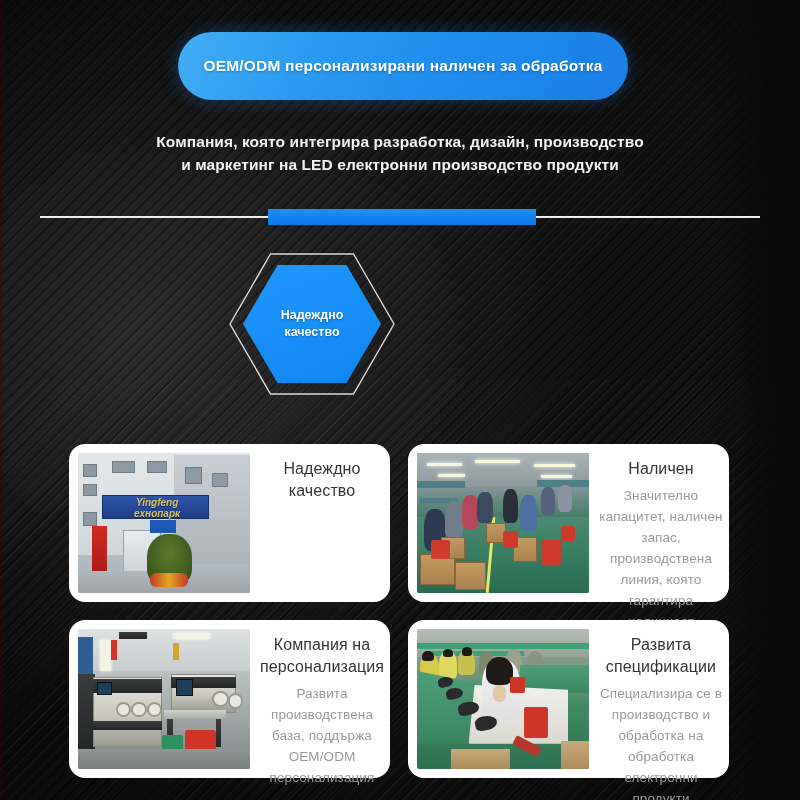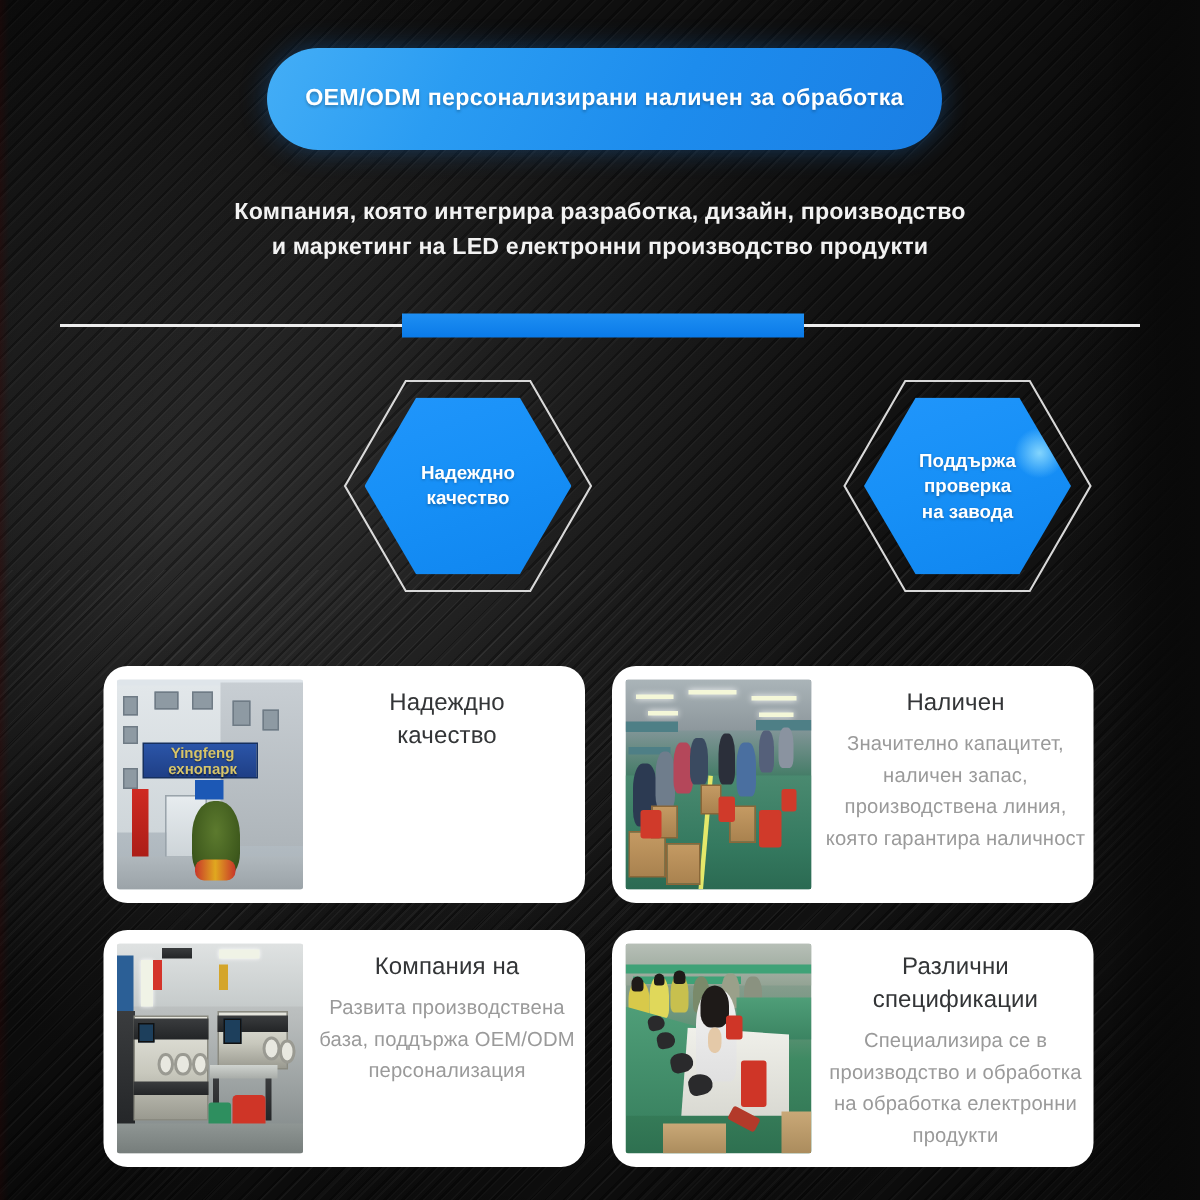--- a/index.html
+++ b/index.html
@@ -105,22 +105,22 @@
     text-align:center; width:120px; text-shadow:0 1px 2px rgba(0,0,0,.28);
   }
 
   
   .card{
     position:absolute; width:321px; height:158px;
     background:#ffffff; border-radius:16px;
     display:flex; align-items:flex-start;
   }
   .card-photo{
-    width:124px; height:140px; margin:9px 0 0 9px;
-    border-radius:2px; overflow:hidden; position:relative; flex:0 0 auto;
+    width:172px; height:140px; margin:9px 0 0 9px;
+    border-radius:2px; overflow:hidden; position:relative; flex:0 0 auto;font-style:italic;
   }
   .card-text{
     flex:1 1 auto; padding:14px 4px 0 8px; text-align:center;
     position:relative;
   }
   .card-title{
     color:#333537; font-size:16px; font-weight:500; line-height:22px;
     letter-spacing:.1px;
   }
   .card-desc{
@@ -239,33 +239,20 @@
     </svg>
     <div class="hex-fill">
       <div class="hex-label">
         <div>Надеждно</div>
         <div>качество</div>
       </div>
     </div>
   </div>
 
 
-  <div class="hex-item" style="left:562px;">
-    <svg class="hex-outline" viewBox="0 0 166 142">
-      <polygon points="41.5,1 124.5,1 165,71 124.5,141 41.5,141 1,71" fill="none" stroke="#e9e9e9" stroke-width="1.4" opacity="0.92"></polygon>
-    </svg>
-    <div class="hex-fill">
-      <div class="hex-glow" style="right:4px;top:20px;width:34px;height:34px;"></div>
-      <div class="hex-label">
-        <div>Поддържа</div>
-        <div>проверка</div>
-        <div>на завода</div>
-      </div>
-    </div>
-  </div>
 
 </div>
 
 <div class="card" style="left:69px;top:444px;">
   <div class="card-photo">
     <div class="photo-building">
       <div class="pb-sky"></div>
       <div class="pb-blockL"></div>
       <div class="pb-blockR"></div>
       <div class="pb-win" style="left:3%;top:8%;width:8%;height:9%;"></div>
@@ -365,20 +352,21 @@
       <div class="pm-dark" style="left:52%;top:64%;width:3%;height:22%;"></div>
       <div class="pm-dark" style="left:80%;top:64%;width:3%;height:20%;"></div>
       <div class="pm-bucket" style="left:49%;top:76%;width:12%;height:16%;"></div>
       <div class="pm-stool" style="left:62%;top:72%;width:18%;height:22%;"></div>
       <div class="pm-floor"></div>
     </div>
   </div>
   <div class="card-text">
     <div class="card-title">
       <div>Компания на</div>
+      <div>персонализация</div>
     </div>
     <div class="card-desc">Развита производствена база, поддържа OEM/ODM персонализация</div>
   </div>
 </div>
 
 <div class="card" style="left:408px;top:620px;">
   <div class="card-photo">
     <div class="photo-assembly">
       <div class="pa-ceiling"></div>
       <div class="pa-rail" style="left:0;top:10%;width:100%;height:4%;"></div>
@@ -408,18 +396,18 @@
       <div class="pa-shoe" style="left:12%;top:34%;width:9%;height:7%;"></div>
       <div class="pa-stool" style="left:62%;top:56%;width:14%;height:22%;"></div>
       <div class="pa-stool" style="left:54%;top:34%;width:9%;height:12%;"></div>
       <div class="pa-tool" style="left:56%;top:80%;width:16%;height:7%;"></div>
       <div class="pa-wood" style="left:20%;top:86%;width:34%;height:14%;"></div>
       <div class="pa-wood" style="right:0;top:80%;width:16%;height:20%;"></div>
     </div>
   </div>
   <div class="card-text">
     <div class="card-title">
-      <div>Различни</div>
+      <div>Развита</div>
       <div>спецификации</div>
     </div>
     <div class="card-desc">Специализира се в производство и обработка на обработка електронни продукти</div>
   </div>
 </div>
 
 </body></html>

